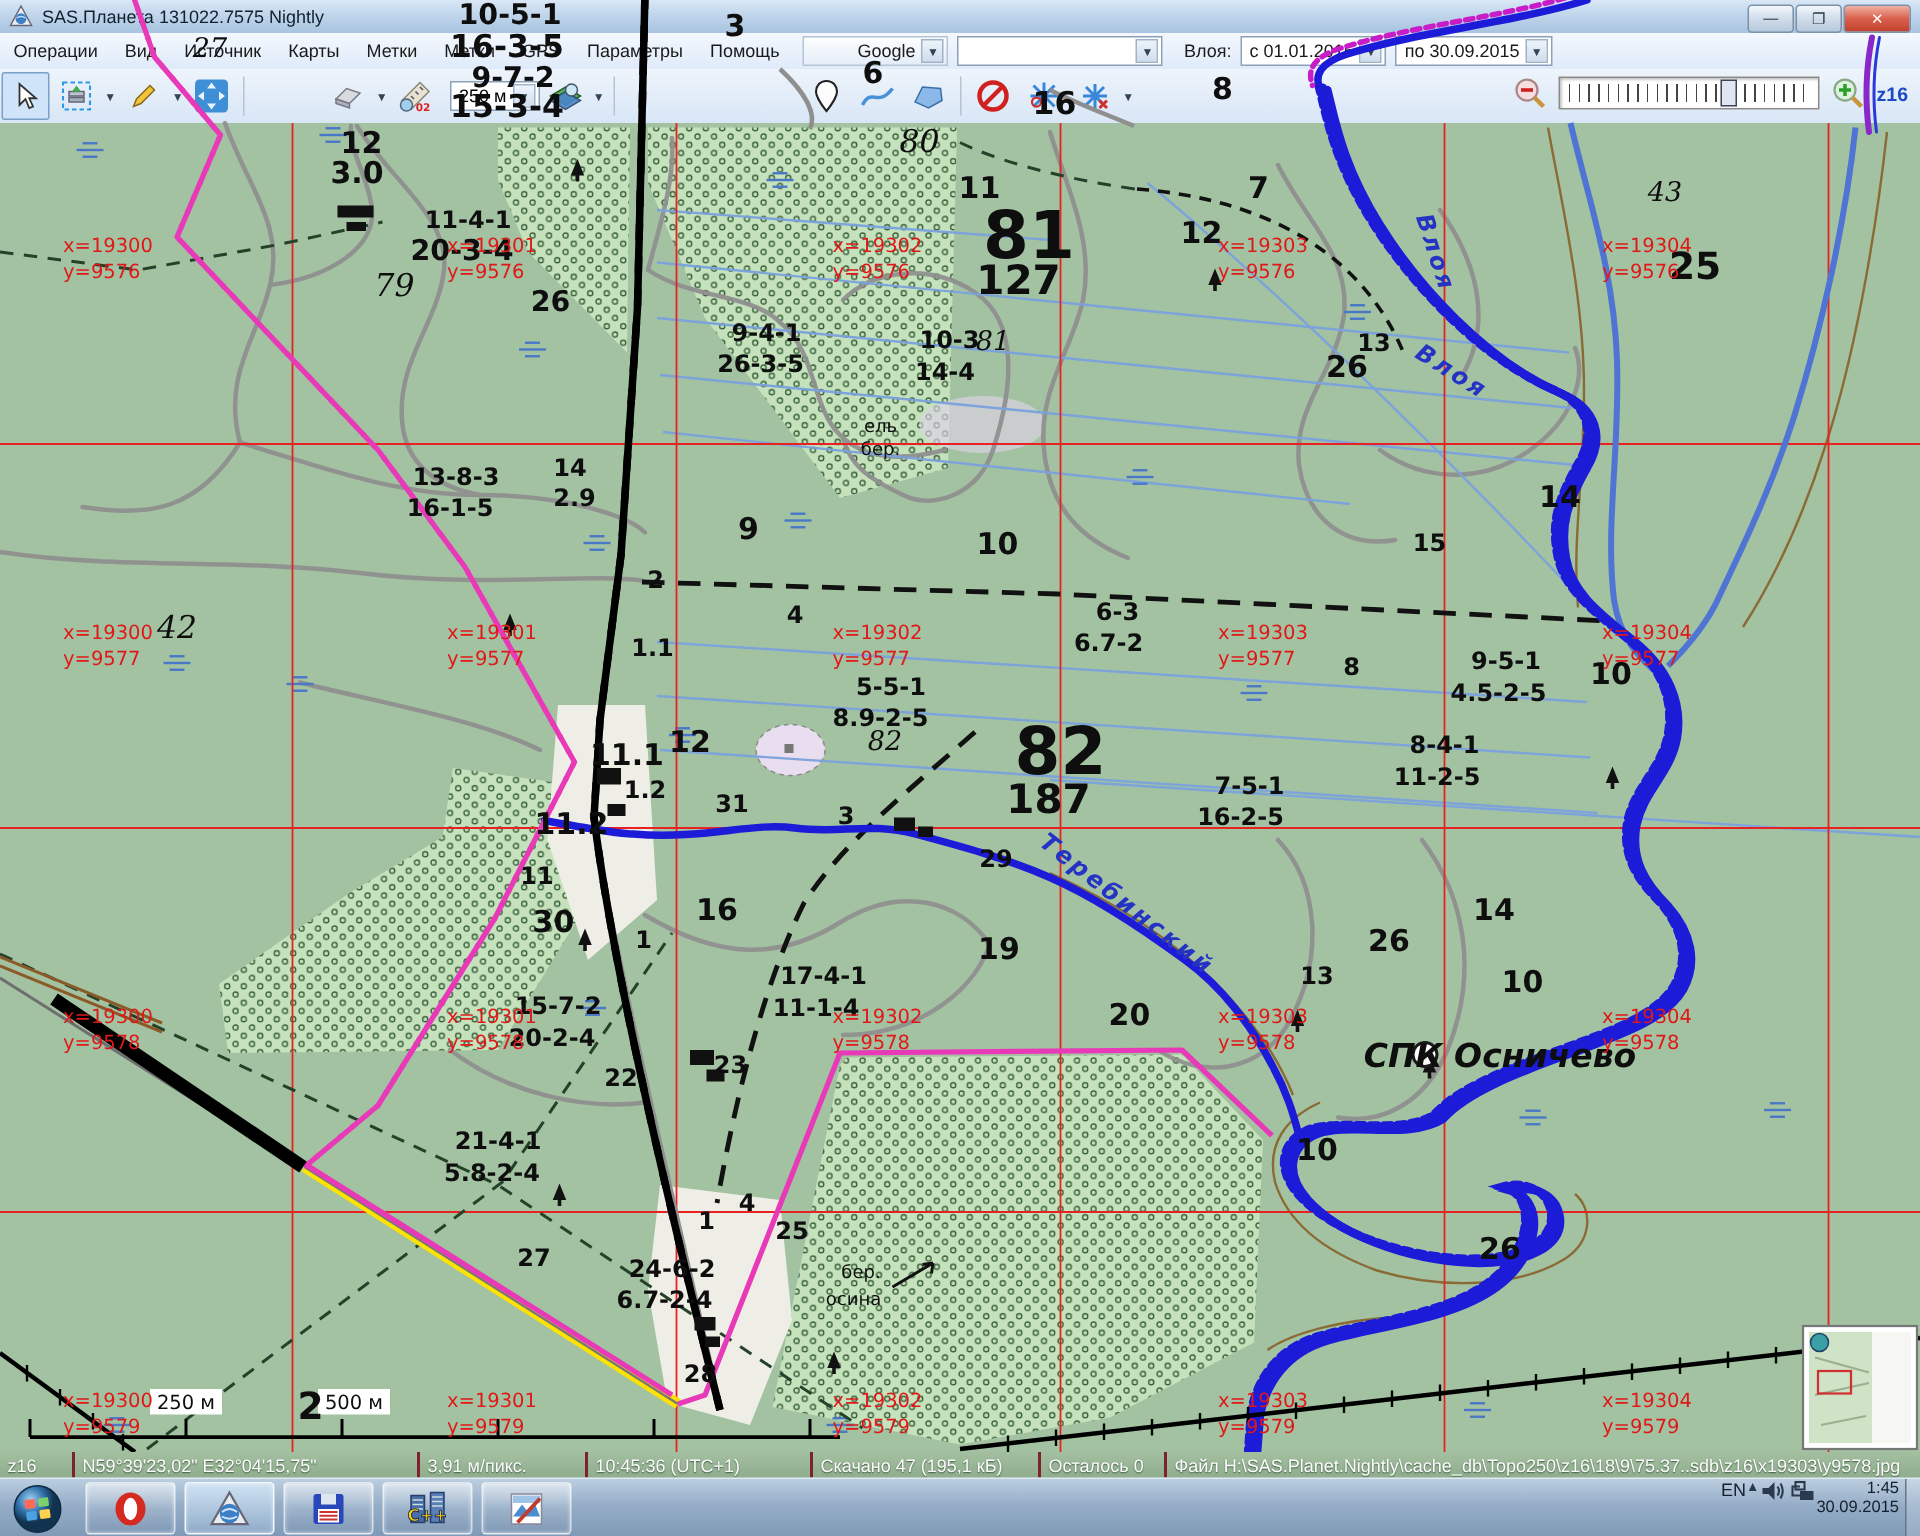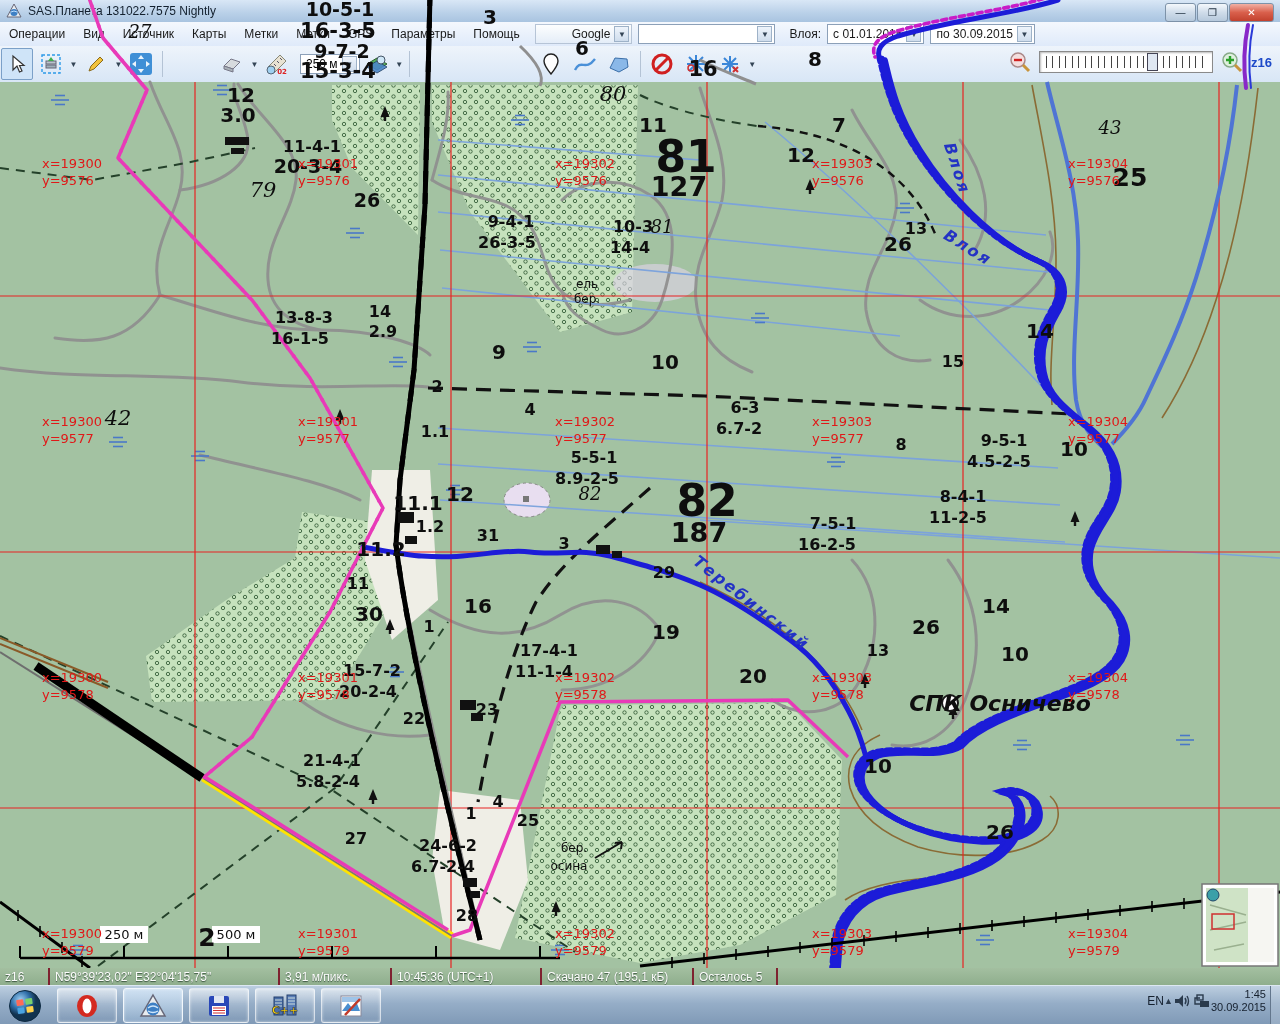--- a/index.html
+++ b/index.html
@@ -76,21 +76,21 @@
   
   #taskbar{position:absolute;left:0;top:985px;width:1280px;height:39px;z-index:6;
     background:linear-gradient(#bccee0,#95adc7 45%,#7f99b6);display:flex;align-items:center;
     border-top:1px solid #dde8f2;}
   #start-orb{width:34px;height:34px;margin:0 12px 0 8px;}
   .task-btn{width:58px;height:33px;margin:0 3px;border:1px solid rgba(255,255,255,.65);
     border-radius:3px;background:linear-gradient(rgba(255,255,255,.5),rgba(255,255,255,.12) 50%,rgba(120,145,175,.25));
     display:flex;align-items:center;justify-content:center;box-shadow:inset 0 0 3px rgba(255,255,255,.6);}
   .task-btn.active{background:linear-gradient(rgba(210,228,245,.9),rgba(150,180,210,.6));
     border-color:#f2f7fc;}
-  #tray{position:absolute;right:14px;top:0;height:29px;display:flex;align-items:center;gap:0;
+  #tray{position:absolute;right:14px;top:0;height:29px;display:flex;gap:0;
     color:#15202e;font-size:12px;}
   #tray-clock{text-align:right;font-size:11px;line-height:13px;}
   #show-desktop{position:absolute;right:0;top:0;width:9px;height:39px;
     border-left:1px solid #63768c;background:rgba(255,255,255,.18);}
 </style>
 </head>
 <body>
 
 <div id="window">
 
@@ -625,21 +625,22 @@
       <circle cx="1213" cy="895" r="6" fill="#3aa0a8" stroke="#246"></circle>
     </g>
   </svg>
 
   <div id="statusbar">
     <div class="sb-panel" style="width:38px">z16</div>
     <div class="sb-panel" style="width:218px">N59°39'23,02" E32°04'15,75"</div>
     <div class="sb-panel" style="width:100px">3,91 м/пикс.</div>
     <div class="sb-panel" style="width:138px">10:45:36 (UTC+1)</div>
     <div class="sb-panel" style="width:140px">Скачано 47 (195,1 кБ)</div>
-    <div class="sb-panel" style="width:72px">Осталось 5</div>
+    <div class="sb-panel" style="width:72px">Осталось 0</div>
+    <div class="sb-panel" style="flex:1;border-right:none">Файл H:\SAS.Planet.Nightly\cache_db\Topo250\z16\18\9\75.37..sdb\z16\x19303\y9578.jpg</div>
   </div>
 
   <div id="taskbar">
     <svg id="start-orb" viewBox="0 0 34 34">
       <defs>
         <radialGradient id="orb" cx="35%" cy="30%">
           <stop offset="0%" stop-color="#9fd2f5"></stop>
             <stop offset="60%" stop-color="#2f6ea8"></stop>
           <stop offset="100%" stop-color="#12334f"></stop>
         </radialGradient>

